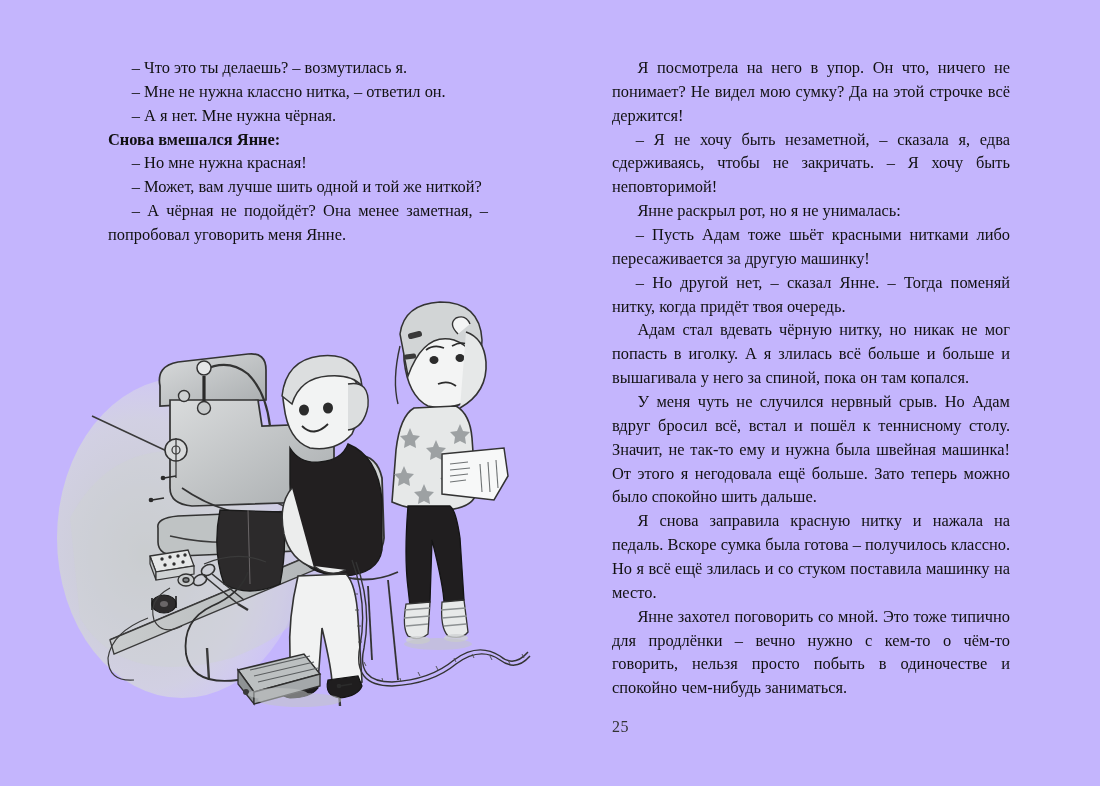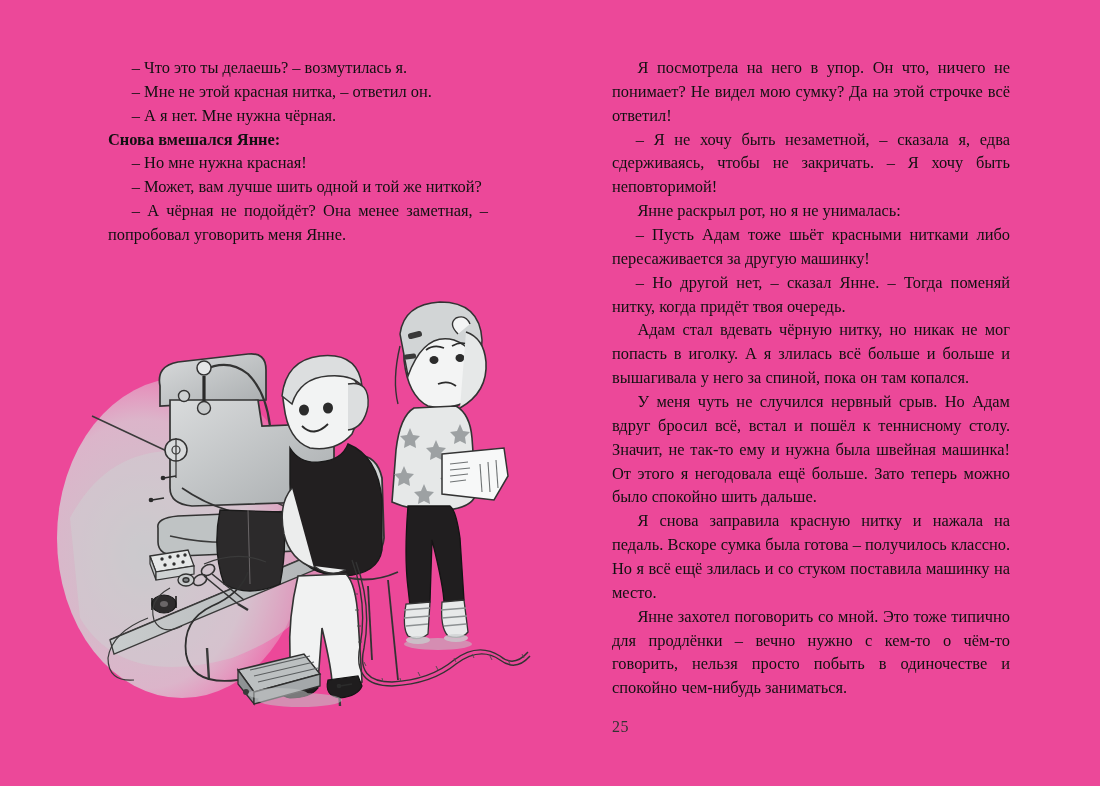--- a/index.html
+++ b/index.html
@@ -12,21 +12,21 @@
     width: 1100px;
     height: 786px;
     position: relative;
     overflow: hidden;
     font-family: "Liberation Serif", "DejaVu Serif", serif;
     color: #1a1a1a;
   }
   .page-spread {
     position: absolute;
     inset: 0;
-    background: #ec4899;
+    background: #c4b5fd;
     padding-left: 16px;
   }
 
   
   .col {
     position: absolute;
     top: 56px;
     font-size: 16.4px;
     line-height: 1.455;
     color: #111111;
@@ -66,21 +66,21 @@
     letter-spacing: 0.5px;
   }
 </style>
 </head>
 <body>
 
 <div class="page-spread">
 
   <div class="col col-left">
     <p class="para dialogue">– Что это ты делаешь? – возмутилась я.</p>
-    <p class="para dialogue">– Мне не этой красная нитка, – ответил он.</p>
+    <p class="para dialogue">– Мне не нужна классно нитка, – ответил он.</p>
     <p class="para dialogue">– А я нет. Мне нужна чёрная.</p>
     <p class="para no-indent">Снова вмешался Янне:</p>
     <p class="para dialogue">– Но мне нужна красная!</p>
     <p class="para dialogue">– Может, вам лучше шить одной и той же ниткой?</p>
     <p class="para dialogue">– А чёрная не подойдёт? Она менее заметная, – попробовал уговорить меня Янне.</p>
   </div>
 
   <div class="illustration">
     <svg viewBox="0 0 492 424" xmlns="http://www.w3.org/2000/svg" aria-hidden="true">
       <defs>
@@ -304,21 +304,21 @@
 
       <g fill="#c3c6c7" opacity="0.55">
         <ellipse cx="248" cy="412" rx="42" ry="7"></ellipse>
         <ellipse cx="386" cy="356" rx="34" ry="6"></ellipse>
         <ellipse cx="226" cy="406" rx="30" ry="6"></ellipse>
       </g>
     </svg>
   </div>
 
   <div class="col col-right">
-    <p class="para">Я посмотрела на него в упор. Он что, ничего не понимает? Не видел мою сумку? Да на этой строчке всё ответил!</p>
+    <p class="para">Я посмотрела на него в упор. Он что, ничего не понимает? Не видел мою сумку? Да на этой строчке всё держится!</p>
     <p class="para dialogue">– Я не хочу быть незаметной, – сказала я, едва сдерживаясь, чтобы не закричать. – Я хочу быть неповторимой!</p>
     <p class="para">Янне раскрыл рот, но я не унималась:</p>
     <p class="para dialogue">– Пусть Адам тоже шьёт красными нитками либо пересаживается за другую машинку!</p>
     <p class="para dialogue">– Но другой нет, – сказал Янне. – Тогда поменяй нитку, когда придёт твоя очередь.</p>
     <p class="para">Адам стал вдевать чёрную нитку, но никак не мог попасть в иголку. А я злилась всё больше и больше и вышагивала у него за спиной, пока он там копался.</p>
     <p class="para">У меня чуть не случился нервный срыв. Но Адам вдруг бросил всё, встал и пошёл к теннисному столу. Значит, не так-то ему и нужна была швейная машинка! От этого я негодовала ещё больше. Зато теперь можно было спокойно шить дальше.</p>
     <p class="para">Я снова заправила красную нитку и нажала на педаль. Вскоре сумка была готова – получилось классно. Но я всё ещё злилась и со стуком поставила машинку на место.</p>
     <p class="para">Янне захотел поговорить со мной. Это тоже типично для продлёнки – вечно нужно с кем-то о чём-то говорить, нельзя просто побыть в одиночестве и спокойно чем-нибудь заниматься.</p>
   </div>
 

